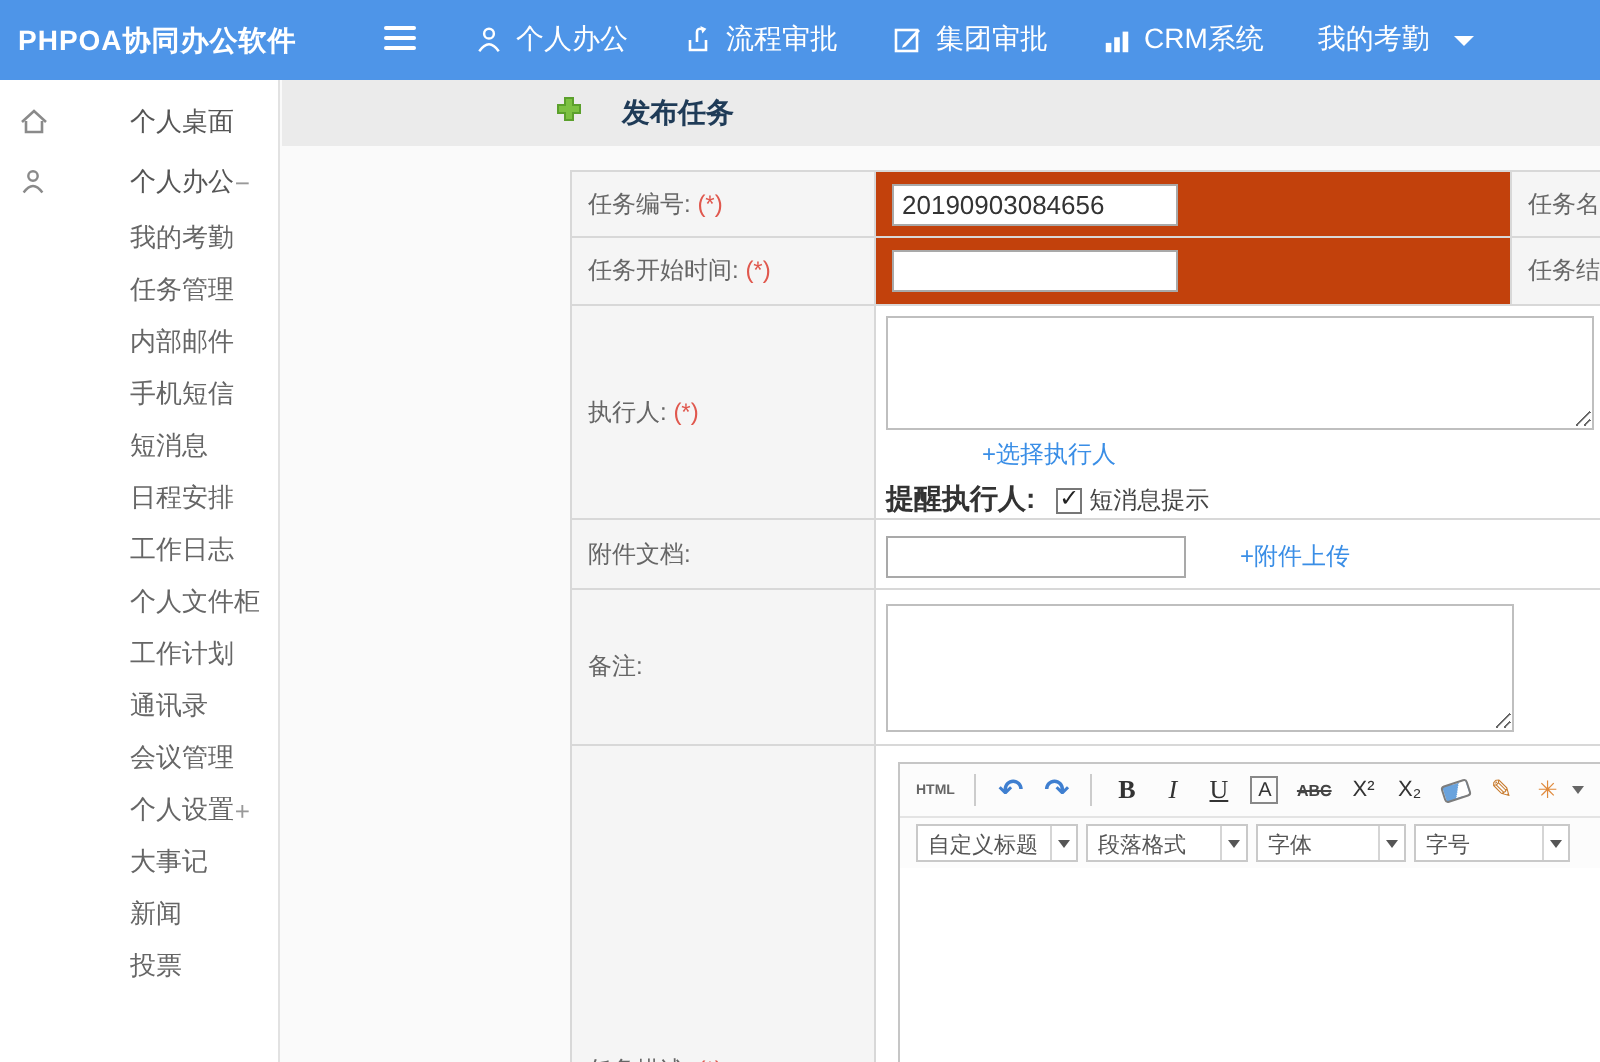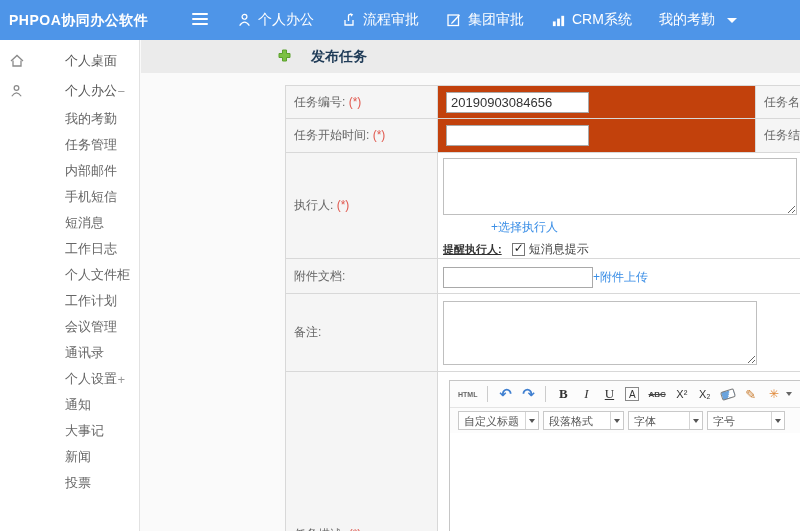--- a/index.html
+++ b/index.html
@@ -40,26 +40,26 @@
   tr.r4 { height:35px; } tr.r5 { height:78px; } tr.r6 { height:300px; }
   .req { color:#e0584e; font-style:normal; }
   input.txt { width:143px; height:21px; border:1px solid #a9a9a9; font-size:13px; color:#333; padding:0 4px; font-family:inherit; background:#fff; }
   td.wide { background:#fff; padding:5px 0 0 5px; vertical-align:top; }
   textarea.box { border:1px solid #bfbfbf; background:#fff; font-family:inherit; font-size:13px; color:#333; resize:both; display:block; }
   .exec-ta { width:354px; height:57px; }
   .remark-ta { width:314px; height:64px; margin-top:2px; }
   a.blue { color:#3a8ee6; text-decoration:none; font-size:12px; cursor:pointer;margin-left:48px; }
   .choose-line { margin-top:4px; }
   .remind-line { margin-top:5px; display:flex; align-items:center; font-size:12px; color:#444; }
-  .remind-line b { color:#333; font-size:11px;text-decoration:underline; }
+  .remind-line b { color:#333; font-size:14px; }
   .chk { width:13px; height:13px; border:1px solid #777; background:#fff; margin:0 4px 0 10px; position:relative; cursor:pointer; }
   .chk::after { content:"✓"; position:absolute; left:1px; top:-3px; font-size:12px; font-weight:bold; color:#222; }
   .attach-line { display:flex; align-items:center; margin-top:3px; }
   .attach-line input.txt { width:150px; }
-  .attach-line a { margin-left:0; }
+  .attach-line a { margin-left:27px; }
   td.desc-cell { background:#f5f5f5; position:relative; vertical-align:top; }
   .desc-label { position:absolute; left:8px; top:154px; font-size:12px; color:#666; white-space:nowrap; }
 
   
   .editor { margin:3px 0 0 6px; width:700px; border:1px solid #c6c6c6; background:#fcfcfc; }
   .tb1 { height:27px; display:flex; align-items:center; padding-left:8px; gap:9px; border-bottom:1px solid #e4e4e4; }
   .tb2 { height:25px; display:flex; align-items:center; padding-left:8px; gap:4px; }
   .tbtn { display:flex; align-items:center; justify-content:center; min-width:14px; height:18px; font-size:13px; color:#333; cursor:pointer; }
   .tsep { width:1px; height:16px; background:#ccc; margin:0 1px; }
   .t-html { font-size:7px; font-weight:bold; color:#666; letter-spacing:0; }
@@ -161,40 +161,40 @@
     <div class="side-item child">
       <span class="s-label">内部邮件</span>
     </div>
     <div class="side-item child">
       <span class="s-label">手机短信</span>
     </div>
     <div class="side-item child">
       <span class="s-label">短消息</span>
     </div>
     <div class="side-item child">
+      <span class="s-label">日程安排</span>
+    </div>
+    <div class="side-item child">
       <span class="s-label">工作日志</span>
     </div>
     <div class="side-item child">
       <span class="s-label">个人文件柜</span>
     </div>
     <div class="side-item child">
       <span class="s-label">工作计划</span>
     </div>
     <div class="side-item child">
+      <span class="s-label">通讯录</span>
+    </div>
+    <div class="side-item child">
       <span class="s-label">会议管理</span>
-    </div>
-    <div class="side-item child">
-      <span class="s-label">通讯录</span>
     </div>
     <div class="side-item child">
       <span class="s-label">个人设置</span>
       <span class="s-toggle">+</span>
-    </div>
-    <div class="side-item child">
-      <span class="s-label">通知</span>
     </div>
     <div class="side-item child">
       <span class="s-label">大事记</span>
     </div>
     <div class="side-item child">
       <span class="s-label">新闻</span>
     </div>
     <div class="side-item child">
       <span class="s-label">投票</span>
     </div>

